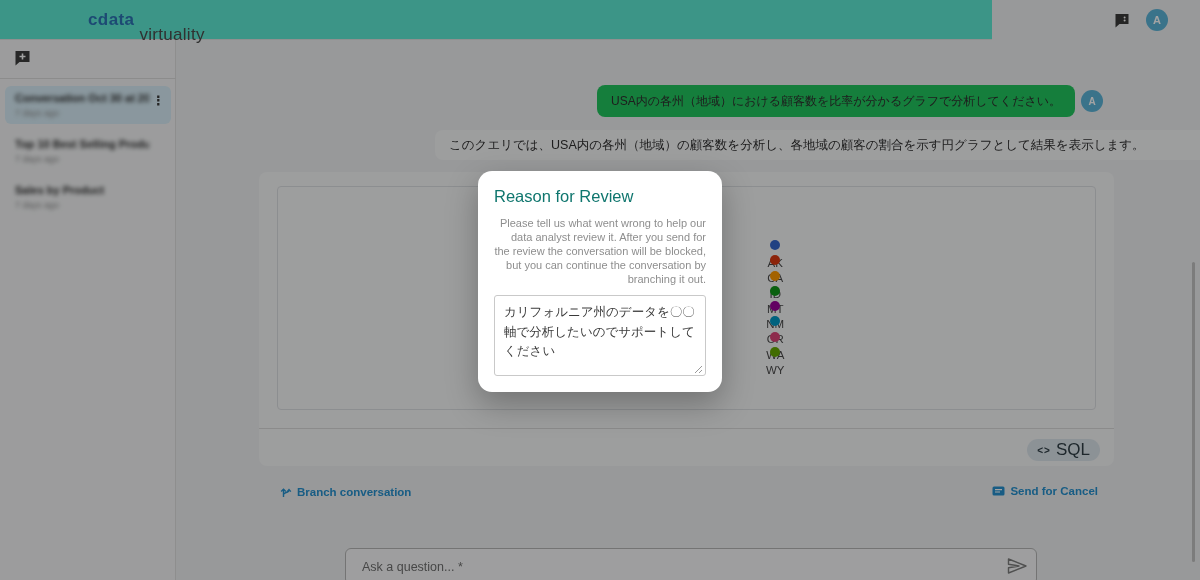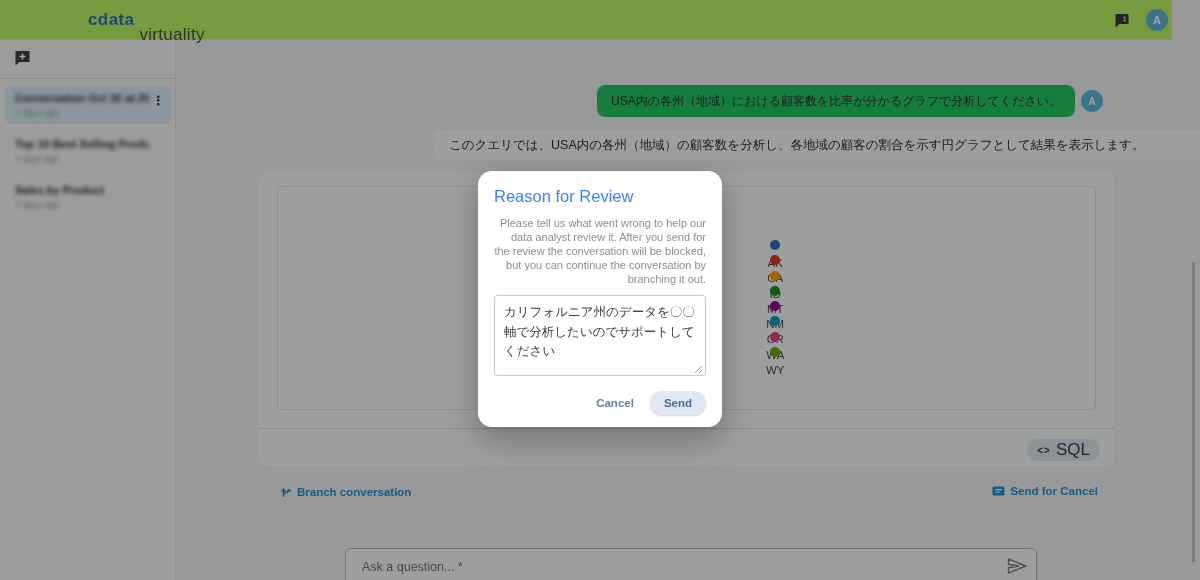--- a/index.html
+++ b/index.html
@@ -1,21 +1,21 @@
 <!DOCTYPE html>
 <html><head>
 <meta charset="utf-8">
 <style>
   * { margin:0; padding:0; box-sizing:border-box; }
   html,body { width:1200px; height:580px; overflow:hidden; }
   body { font-family:"Liberation Sans","DejaVu Sans",sans-serif; background:#eef0f1; position:relative; }
   .page { position:relative; width:1200px; height:580px; }
 
   
-  .header { position:absolute; left:0; top:0; width:1172px; height:40px; background:#bef264; border-bottom:1px solid #e2e2e2; z-index:5; }
+  .header { position:absolute; left:0; top:0; width:992px; height:40px; background:#5eead4; border-bottom:1px solid #e2e2e2; z-index:5; }
   .logo { position:absolute; left:88px; top:0; height:40px; display:flex; align-items:center; gap:5px; font-size:17px; }
   .logo .brand { color:#2e74b5; font-weight:800; letter-spacing:.4px; }
   .logo .product { color:#4d4d4d; font-weight:400; letter-spacing:.3px;margin-top:30px; }
   .hdr-feedback { position:absolute; left:1114px; top:13px; width:16px; height:15px; cursor:pointer; background:none; border:none; }
   .hdr-avatar { position:absolute; left:1146px; top:9px; width:22px; height:22px; border-radius:50%; background:#5bb4d8; color:#fff; font-size:11px; font-weight:700; display:flex; align-items:center; justify-content:center; cursor:pointer; }
 
   
   .sidebar { position:absolute; left:0; top:40px; width:176px; height:540px; background:#f4f5f6; border-right:1px solid #dedede; z-index:4; }
   .new-conv-btn { position:absolute; left:12px; top:10px; width:20px; height:18px; background:none; border:none; cursor:pointer; }
   .sb-divider { position:absolute; left:0; top:38px; width:176px; height:0; border-top:1px solid #dcdcdc; }
@@ -55,21 +55,21 @@
   .composer { position:absolute; left:169px; top:508px; width:692px; height:37px; }
   .composer input { width:100%; height:37px; border:1px solid #b6b6b6; border-radius:6px; background:#f7f8f9; padding:0 44px 0 16px; font-size:12.5px; color:#333; font-family:inherit; outline:none; }
   .composer input::placeholder { color:#6f6f6f; }
   .send-btn { position:absolute; right:10px; top:10px; width:20px; height:16px; background:none; border:none; cursor:pointer; padding:0; }
 
   .scroll-thumb { position:absolute; left:1192px; top:262px; width:3px; height:300px; background:#c2c2c2; border-radius:2px; cursor:pointer; z-index:6; }
 
   
   .backdrop { position:absolute; left:0; top:0; width:1200px; height:580px; background:rgba(0,0,0,0.36); z-index:50; }
   .modal { position:absolute; left:478px; top:171px; width:244px; background:#ffffff; border-radius:14px; padding:14px 16px 12px 16px; z-index:60; box-shadow:0 12px 32px rgba(0,0,0,0.28); }
-  .modal-title { font-size:16.5px; font-weight:500; color:#3b82f6; margin-top:2px; }
+  .modal-title { font-size:16.5px; font-weight:500; color:#0f766e; margin-top:2px; }
   .modal-body { margin-top:10px; font-size:11px; line-height:1.28; color:#8e8e8e;text-align:right; }
   .ta-wrap { position:relative; margin-top:9px; }
   .modal textarea { width:100%; height:81px; border:1px solid #c9c9c9; border-radius:3px; padding:7px 9px; font-size:12.5px; line-height:1.55; color:#3a3a3a; font-family:inherit; resize:none; outline:none; background:#fff; }
   .ta-resize { position:absolute; right:3px; bottom:6px; pointer-events:auto; cursor:nwse-resize; }
   .modal-actions { margin-top:11px; display:flex; justify-content:flex-end; align-items:center; gap:16px; }
   .btn-cancel { background:none; border:none; font-size:11.5px; font-weight:700; color:#5e80a4; cursor:pointer; font-family:inherit; }
   .btn-send { height:24px; padding:0 14px; border:none; border-radius:12px; background:#e0e9f2; color:#4c6b90; font-size:11.5px; font-weight:700; cursor:pointer; font-family:inherit; box-shadow:0 1px 2px rgba(0,0,0,0.18); }
 </style>
 </head>
 <body>
@@ -204,19 +204,15 @@
 
   <div class="modal">
     <div class="modal-title">Reason for Review</div>
     <div class="modal-body">Please tell us what went wrong to help our data analyst review it. After you send for the review the conversation will be blocked, but you can continue the conversation by branching it out.</div>
     <div class="ta-wrap">
       <textarea style="">カリフォルニア州のデータを〇〇軸で分析したいのでサポートしてください</textarea>
       <svg class="ta-resize" width="9" height="9" viewBox="0 0 9 9">
         <path d="M8 1L1 8M8 5L5 8" stroke="#9a9a9a" stroke-width="1"></path>
       </svg>
     </div>
-    <div class="modal-actions">
-      <button class="btn-cancel">Cancel</button>
-      <button class="btn-send">Send</button>
-    </div>
   </div>
 
 </div>
 
 </body></html>

